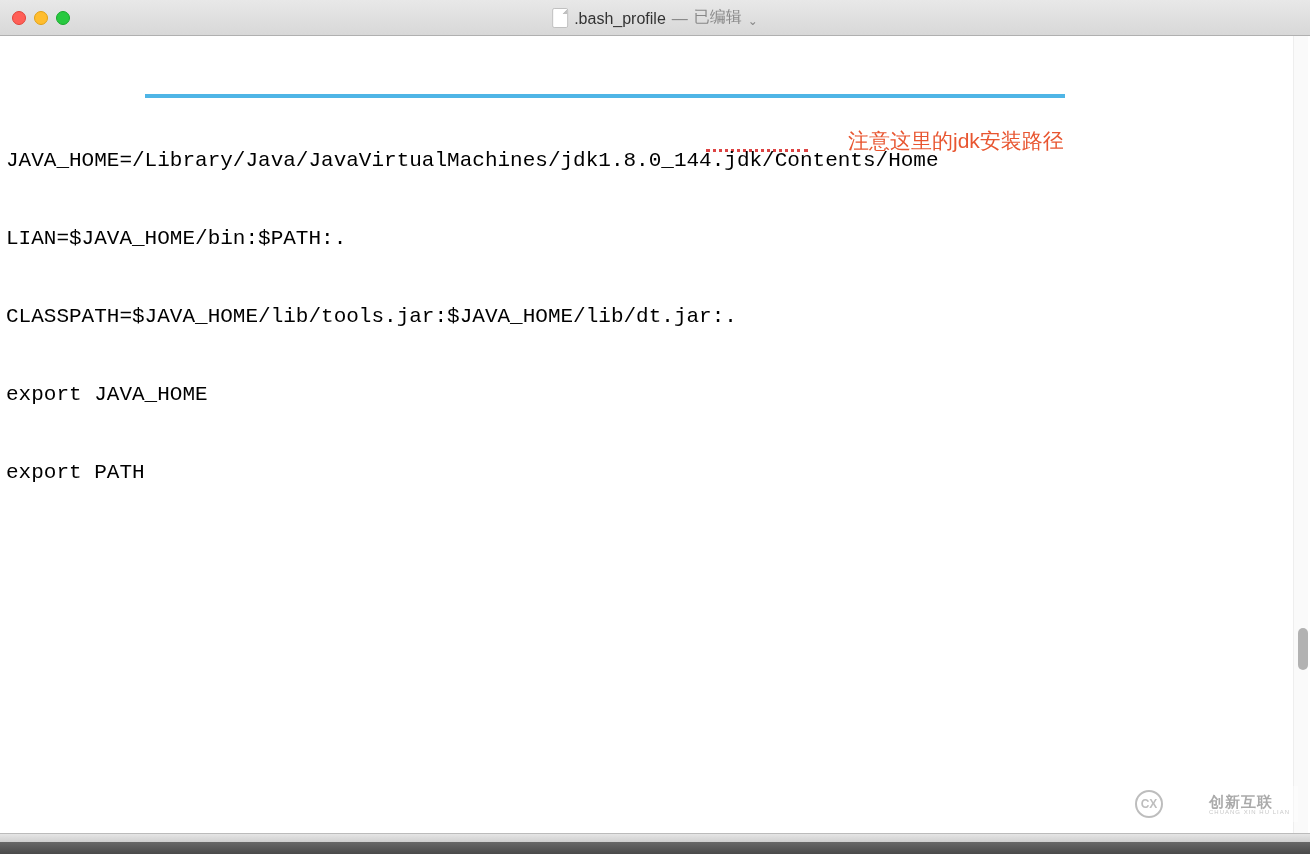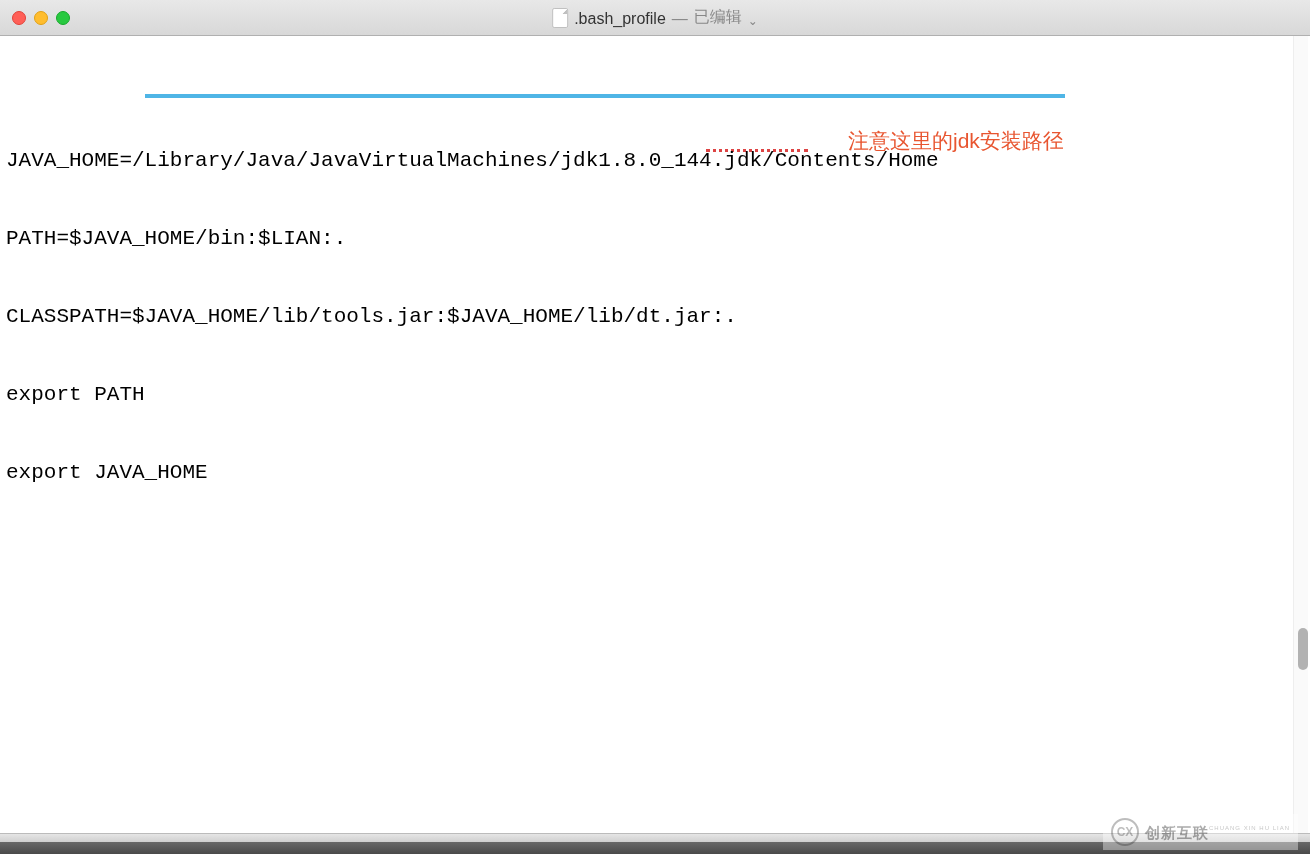--- a/index.html
+++ b/index.html
@@ -192,21 +192,21 @@
       left: 0;
       right: 0;
       height: 8px;
       background: linear-gradient(to bottom, #e5e5e5, #cfcfcf);
       border-top: 1px solid #bbb;
     }
     
     .watermark {
       position: absolute;
       right: 12px;
-      bottom: 4px;
+      bottom: 32px;
       display: flex;
       align-items: center;
       gap: 6px;
       opacity: 0.55;
       background: rgba(255,255,255,0.7);
       padding: 4px 8px;
     }
     
     .watermark-logo {
       width: 28px;
@@ -217,21 +217,23 @@
       display: flex;
       align-items: center;
       justify-content: center;
       font-size: 12px;
       font-weight: bold;
       color: #888;
     }
     
     .watermark-text {
       display: flex;
+      flex-direction: column;
       line-height: 1;
+      margin-left: 40px;
     }
     
     .watermark-main {
       font-size: 15px;
       font-weight: bold;
       color: #666;
       letter-spacing: 1px;
     }
     
     .watermark-sub {
@@ -255,24 +257,24 @@
     <span class="title-status">—</span>
     <span class="title-status">已编辑</span>
     <span class="title-chevron">⌄</span>
   </div>
 </div>
 
 <div class="editor-area">
   <div class="highlight-underline"></div>
   <div class="spellcheck-1"></div>
   <div class="code-line">JAVA_HOME=/Library/Java/JavaVirtualMachines/jdk1.8.0_144.jdk/Contents/Home</div>
-  <div class="code-line">PATH=$JAVA_HOME/bin:$LIAN:.</div>
+  <div class="code-line">LIAN=$JAVA_HOME/bin:$PATH:.</div>
   <div class="code-line">CLASSPATH=$JAVA_HOME/lib/tools.jar:$JAVA_HOME/lib/dt.jar:.</div>
+  <div class="code-line">export JAVA_HOME</div>
   <div class="code-line">export PATH</div>
-  <div class="code-line">export JAVA_HOME</div>
   
   <div class="annotation">
     <div>注意这里的jdk安装路径</div>
   </div>
 </div>
 
 <div class="scrollbar-track"></div>
 <div class="scrollbar-thumb"></div>
 
 <div class="bottom-bar"></div>

